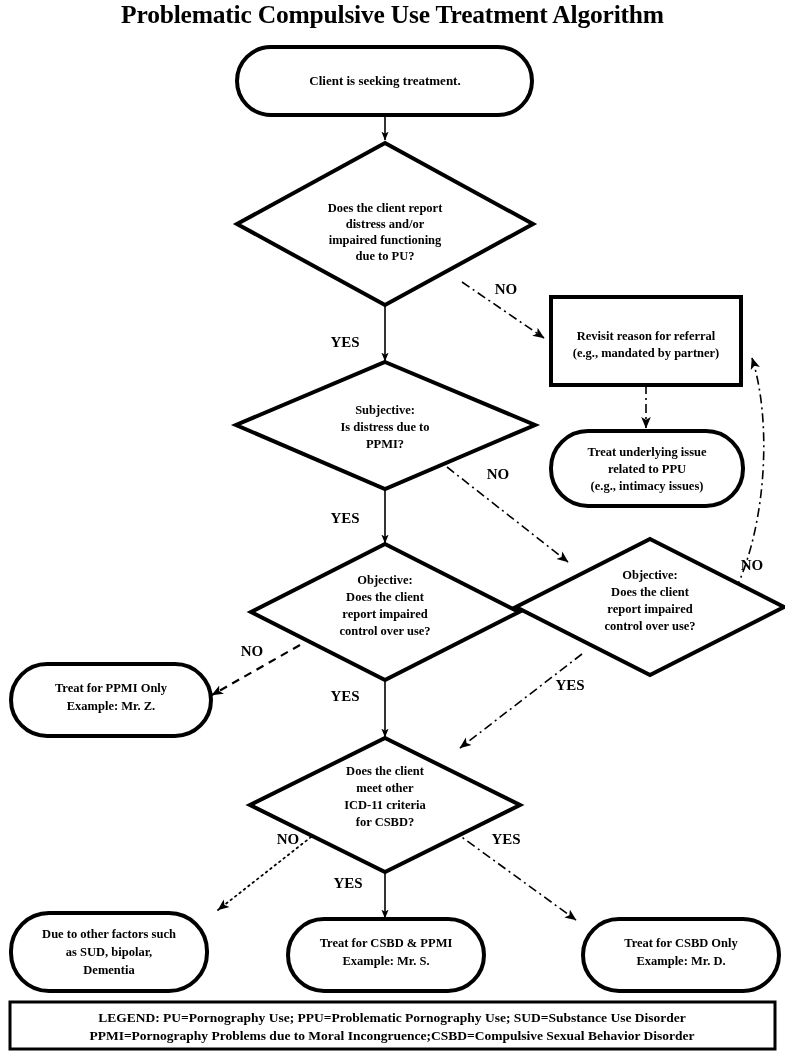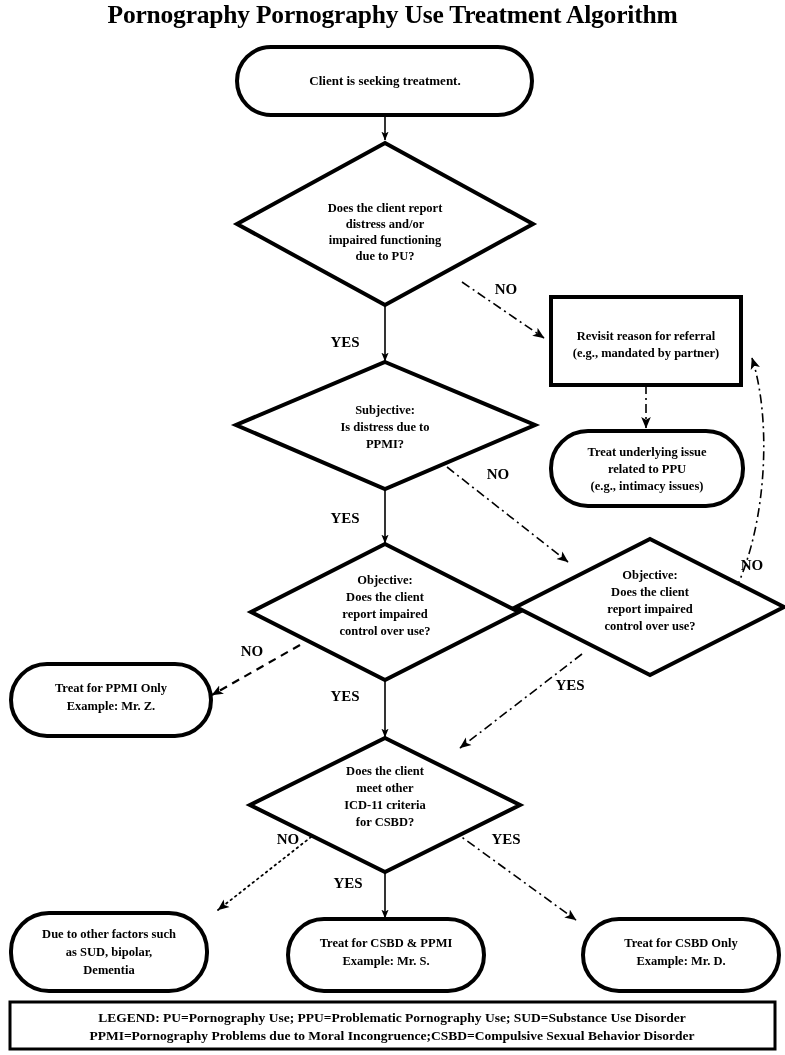--- a/index.html
+++ b/index.html
@@ -82,21 +82,21 @@
   .ln-solid { stroke-width: 1.6; }
   .ln-dashdot { stroke-width: 1.6; stroke-dasharray: 9 4 2 4; }
   .ln-dash { stroke-width: 2.2; stroke-dasharray: 8 6; }
   .ln-dot { stroke-width: 1.8; stroke-dasharray: 1.6 4; stroke-linecap: round; }
 </style>
 </head>
 <body>
 
 <div id="page">
 
-  <div id="title">Pornography Pornography Use Treatment Algorithm</div>
+  <div id="title">Problematic Compulsive Use Treatment Algorithm</div>
 
   <svg id="flow" viewBox="0 0 785 1055">
     <defs>
       <marker id="ah" markerWidth="10" markerHeight="10" refX="8.4" refY="4" orient="auto" markerUnits="userSpaceOnUse">
         <path d="M0,0.4 L9,4 L0,7.6 L2.2,4 Z" fill="#000000"></path>
       </marker>
       <marker id="ahb" markerWidth="13" markerHeight="13" refX="11" refY="5.2" orient="auto" markerUnits="userSpaceOnUse">
         <path d="M0,0.4 L11.5,5.2 L0,10 L2.8,5.2 Z" fill="#000000"></path>
       </marker>
     </defs>

